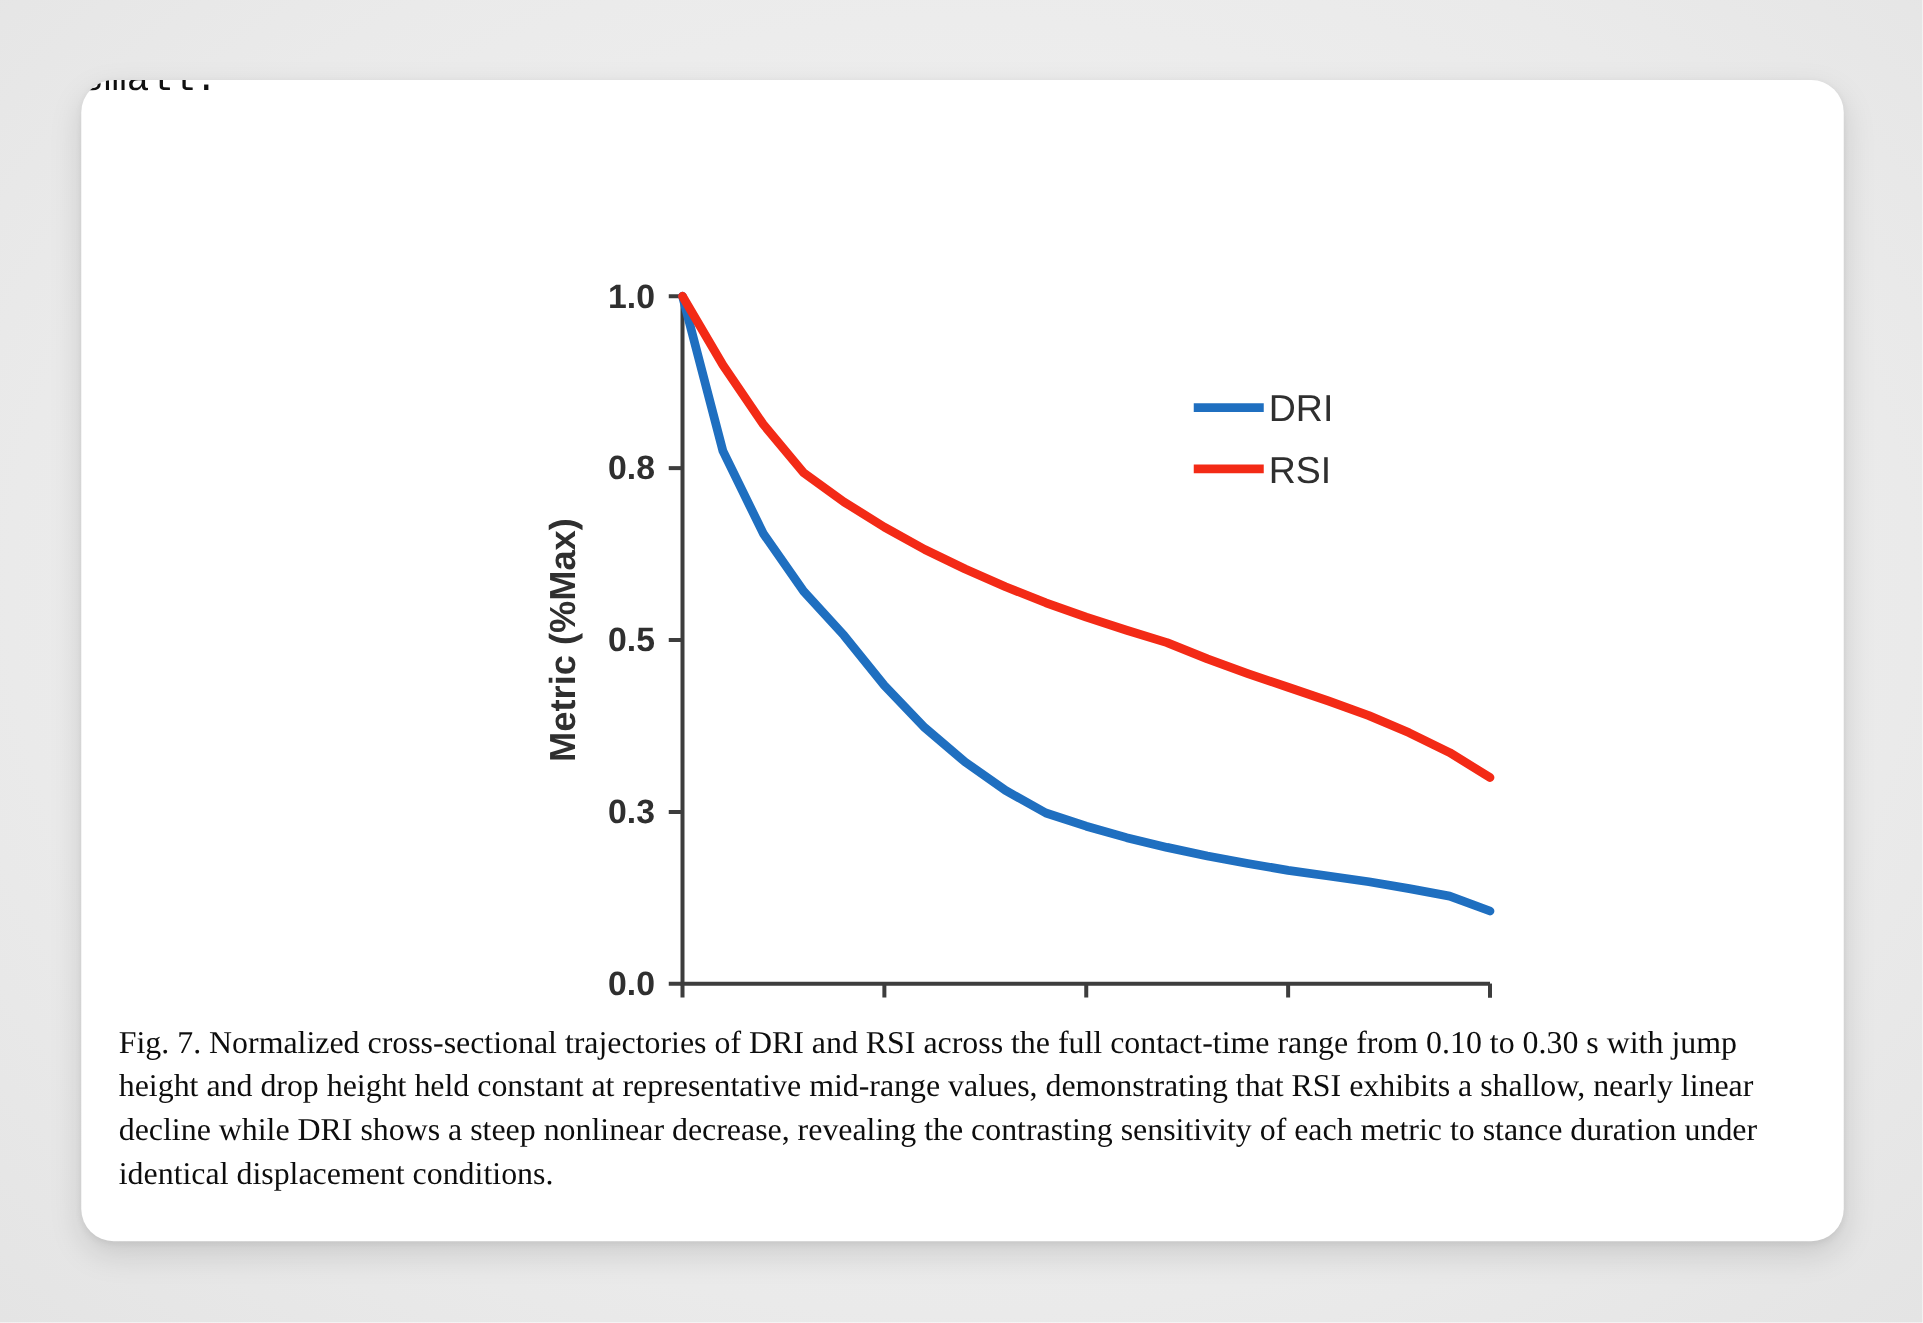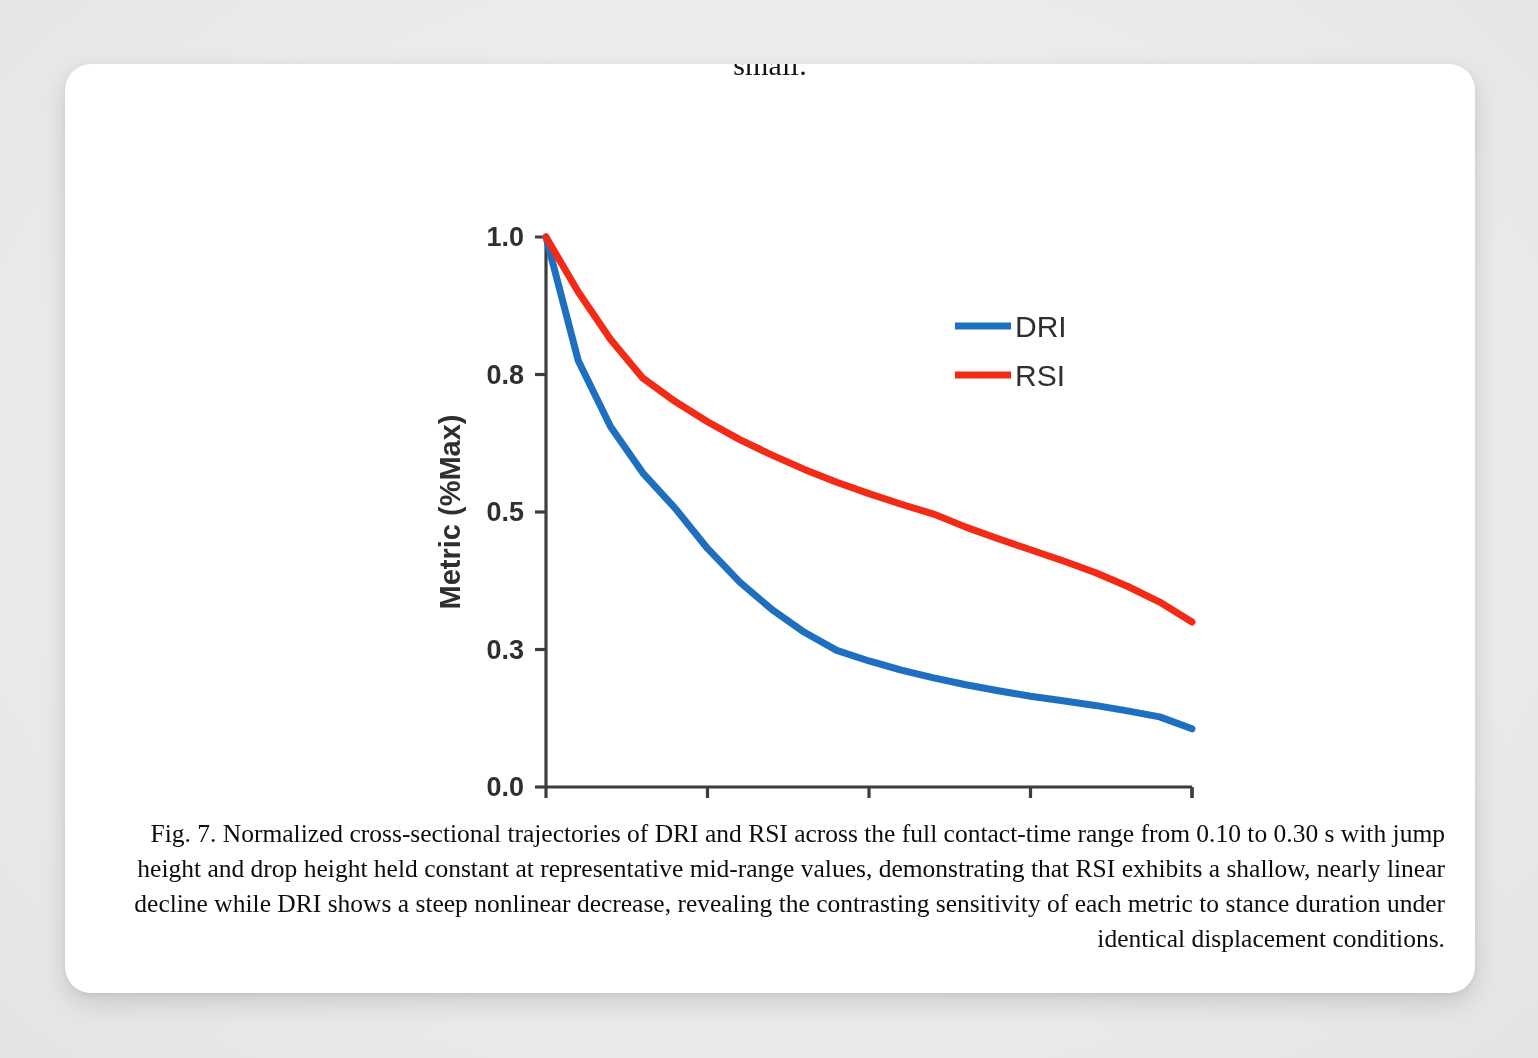--- a/index.html
+++ b/index.html
@@ -26,22 +26,21 @@
     box-shadow: 0 10px 26px rgba(0,0,0,0.13), 0 2px 6px rgba(0,0,0,0.06);
     overflow: hidden;
   }
 
   
   .clipped-text {
     position: absolute;
     left: 0;
     top: -16px;
     width: 1410px;
-    text-align: center;
-    font-family: Liberation Serif, serif;
+    font-family: Liberation Mono, monospace;
     font-size: 30px;
     color: #111;
     letter-spacing: 0.2px;
   }
 
   .figure-area {
     position: absolute;
     left: 0;
     top: 50px;
     width: 1410px;
@@ -52,21 +51,21 @@
     position: absolute;
     left: 0;
     top: 0;
   }
 
   .caption {
     position: absolute;
     left: 30px;
     top: 752px;
     width: 1350px;
-    text-align: right;
+    text-align: left;
     font-family: "Liberation Serif", serif;
     font-size: 25.5px;
     line-height: 35px;
     color: #0d0d0d;
   }
 
   text.axis-tick {
     font-family: "Liberation Sans", sans-serif;
     font-size: 27px;
     font-weight: bold;

